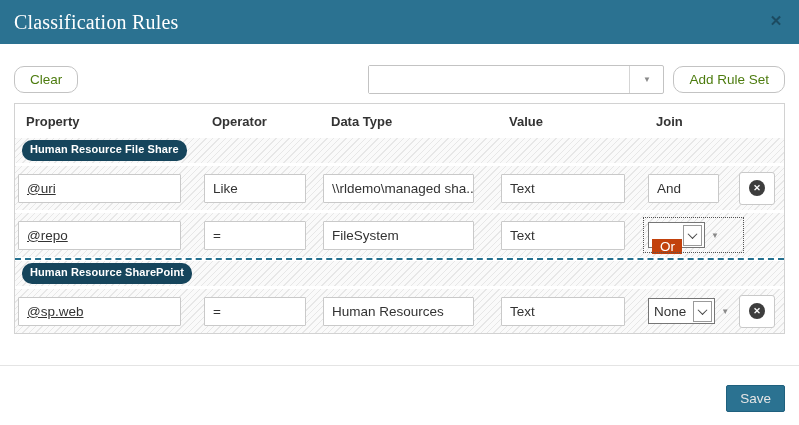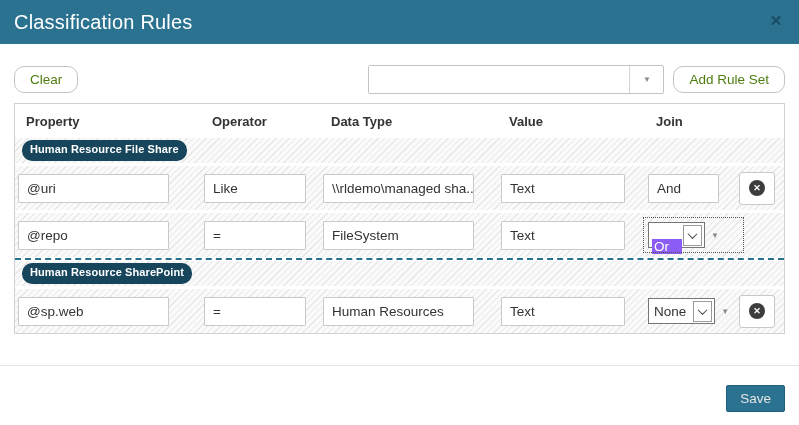--- a/index.html
+++ b/index.html
@@ -2,21 +2,21 @@
 <html><head>
 <meta charset="utf-8">
 <style>
   * { box-sizing: border-box; margin: 0; padding: 0; }
   html,body { width: 799px; height: 425px; background:#fff; }
   body { font-family: "Liberation Sans", "DejaVu Sans", sans-serif; color:#333; }
   .dialog { width:799px; height:425px; background:#fff; overflow:hidden; position:relative; }
 
   
   .titlebar { height:44px; background:#2b7291; display:flex; align-items:center; padding:0 14px; position:relative; }
-  .titlebar .title { color:#fff; font-size:20px; font-weight:400; letter-spacing:.2px; }
+  .titlebar .title { color:#fff; font-size:20px; font-weight:400; letter-spacing:.2px;font-family:Liberation Serif, serif; }
   .close-btn { position:absolute; right:12px; top:10px; width:22px; height:22px; display:flex; align-items:center; justify-content:center;
                color:#1c4b61; font-size:15px; font-weight:bold; cursor:pointer; background:transparent; border:none; }
 
   .bodywrap { padding:0 14px; }
 
   
   .toolbar { margin-top:21px; display:flex; align-items:center; justify-content:space-between; height:29px; }
   .btn { background:#fff; border:1px solid #c3c3c3; border-radius:10px; font-size:13.5px; color:#4d7c0f; padding:5px 15px; cursor:pointer;
          font-family:"Liberation Sans",sans-serif; }
   .toolbar-right { display:flex; align-items:center; gap:9px; }
@@ -31,32 +31,32 @@
   .thead { height:34px; background:#fff; }
   .thead .col-label { font-size:13px; font-weight:bold; color:#333; padding-left:8px; }
 
   .hatch { background:repeating-linear-gradient(135deg,#e7e7e7 0px,#e7e7e7 1px,#fafafa 1px,#fafafa 4.5px); }
   .group-row { height:25px; display:flex; align-items:center; padding-left:7px; margin-bottom:3px; }
   .group-badge { background:#16455c; color:#fff; font-size:11px; font-weight:bold; padding:3px 8px 4px; line-height:1.2; letter-spacing:.1px;border-radius:10px; }
 
   .rule-row { height:44px; margin-bottom:3px; }
   .box { height:29px; border:1px solid #c9c9c9; border-radius:1px; background:#fff; display:flex; align-items:center;
          padding:0 8px; font-size:13.5px; color:#333; white-space:nowrap; overflow:hidden; }
-  .w-prop{ width:151px; } .w-op{ width:102px;text-align:center; } .w-val{ width:151px; } .w-dt{ width:124px; } .w-join{ width:71px; }
+  .w-prop{ width:163px;text-decoration:underline; } .w-op{ width:102px;text-align:center; } .w-val{ width:151px; } .w-dt{ width:124px; } .w-join{ width:71px; }
 
   .delete-btn { width:36px; height:33px; background:#fff; border:1px solid #c9c9c9; border-radius:3px; display:flex;
                 align-items:center; justify-content:center; cursor:pointer; }
   .circle-x { width:16px; height:16px; border-radius:50%; background:#3d3d3d; color:#fff; font-size:9px; font-weight:bold;
               display:flex; align-items:center; justify-content:center; line-height:1; }
 
   
   .join-widget { display:flex; align-items:center; gap:4px; }
   .native-select { height:26px; border:1px solid #767676; background:#fff; display:flex; align-items:center; padding:1px 2px 1px 5px; cursor:pointer; }
   .sel-text { font-size:13.5px; padding-right:6px; min-width:30px; }
-  .sel-text.selected { background:#8b5cf6; color:#fff; padding-left:2px; margin-left:-2px;margin-top:23px; }
+  .sel-text.selected { background:#c2410c; color:#fff; padding-left:8px; margin-left:-2px;margin-top:23px; }
   .sel-arrow-box { width:19px; height:21px; border:1px solid #9a9a9a; margin-left:1px; display:flex; align-items:center; justify-content:center; background:#fff; }
   .chev { width:7px; height:7px; border-right:1.6px solid #444; border-bottom:1.6px solid #444; transform:rotate(45deg) translate(-1px,-1px); }
   .outer-tri { color:#8a8a8a; font-size:8px; padding-left:2px; cursor:pointer; }
   .focus-outline { outline:1px dotted #555; outline-offset:4px; }
 
   .drop-indicator { border-top:2px dashed #25708f; margin:1px 0 1px 0; }
 
   
   .footer-divider { border-top:1px solid #e4e4e4; margin-top:31px; }
   .footer { display:flex; justify-content:flex-end; gap:9px; padding:19px 14px 0 0; }

